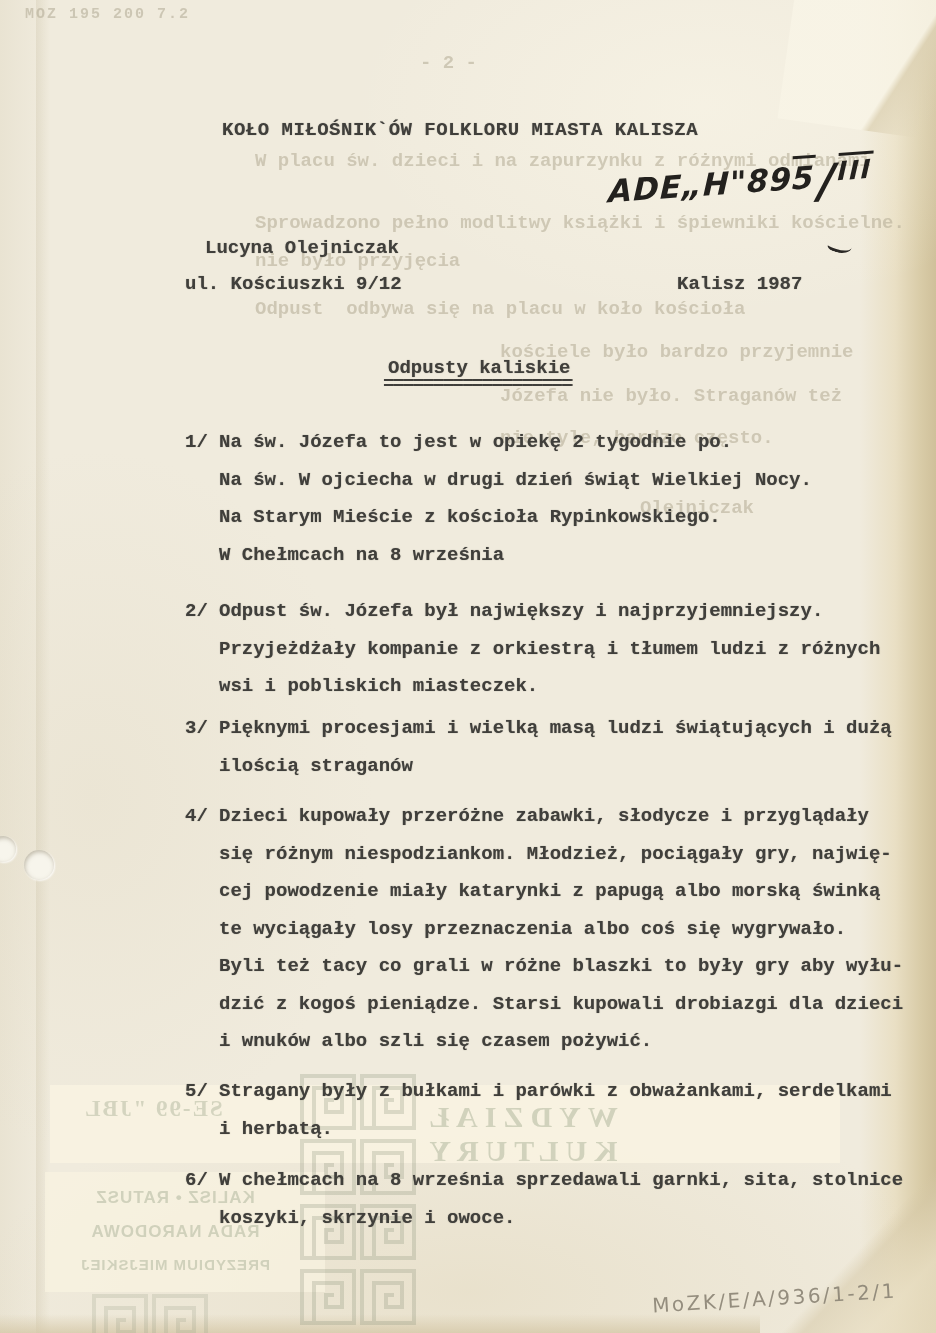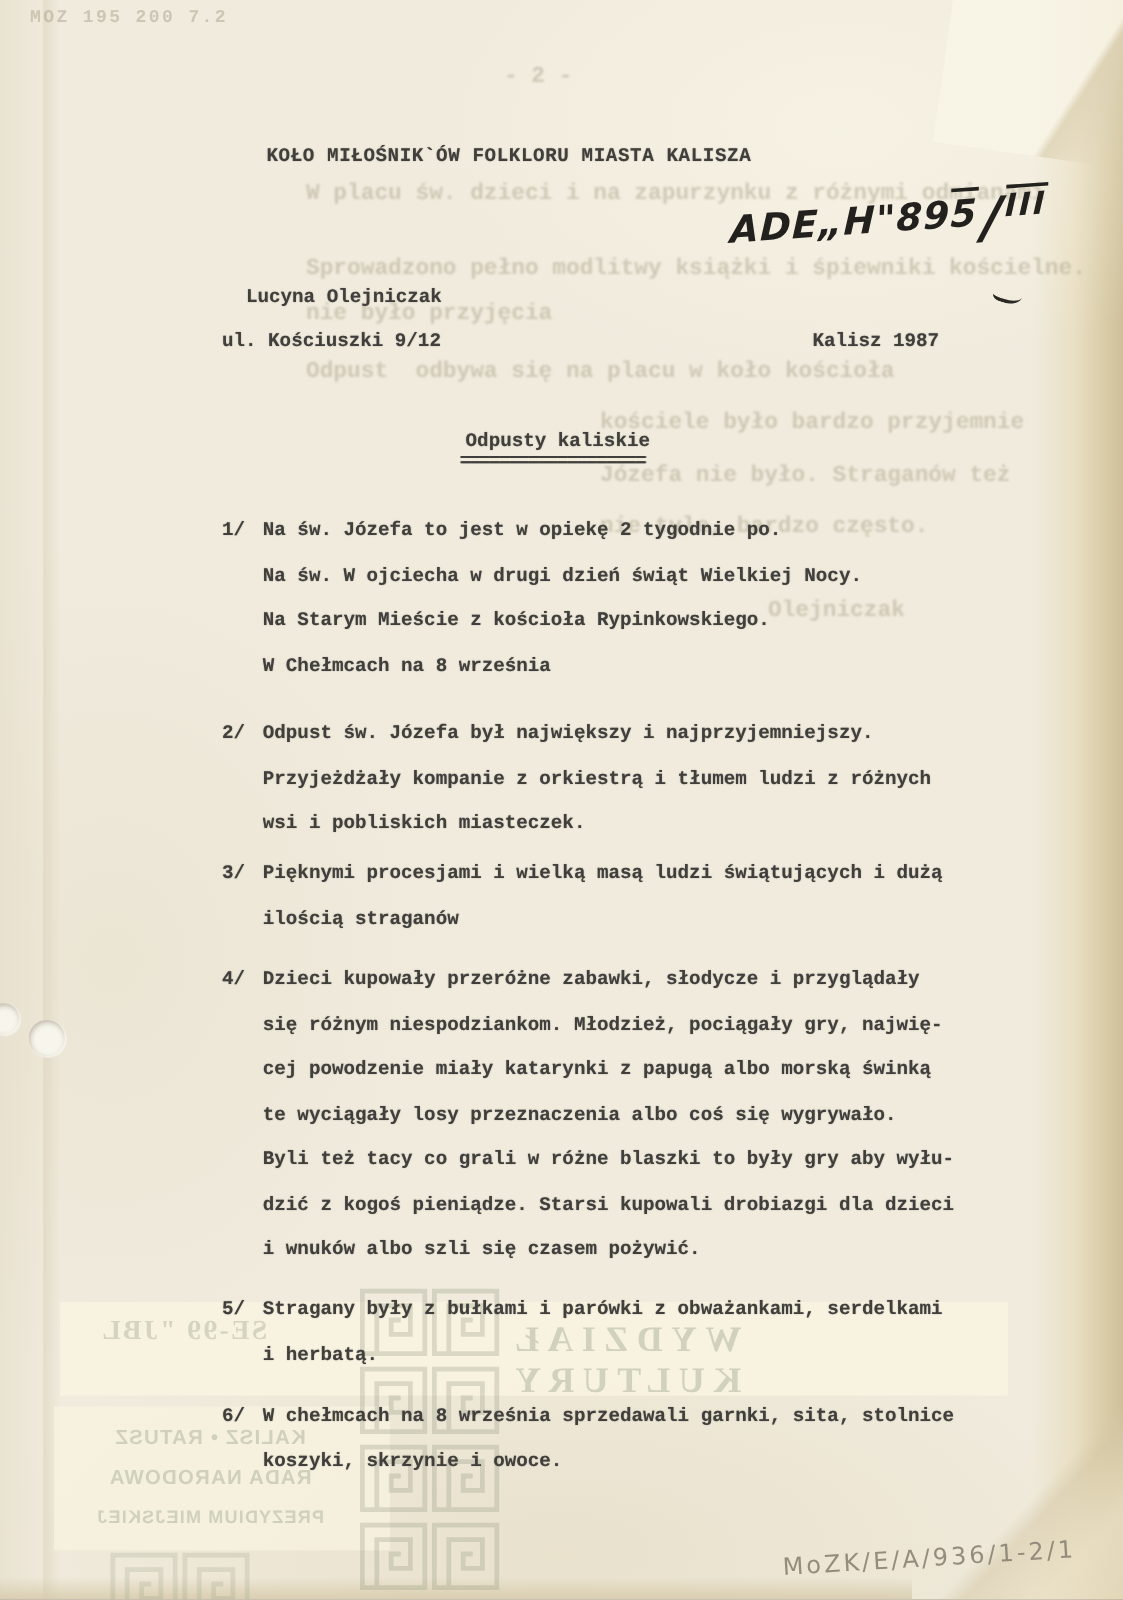--- a/index.html
+++ b/index.html
@@ -18,21 +18,21 @@
   .corner-tr{left:790px;top:-60px;width:300px;height:200px;background:linear-gradient(115deg, rgba(248,244,230,.9) 45%, rgba(222,211,182,.8) 47%, rgba(240,234,218,.0) 60%);transform:rotate(8deg);}
   .fold-br{left:640px;top:1130px;width:420px;height:320px;background:linear-gradient(135deg, rgba(240,234,218,0) 46%, rgba(214,201,168,.55) 49%, rgba(233,223,196,.8) 58%, rgba(222,209,176,.9) 100%);transform:rotate(-2deg);}
   .bottom-strip{left:0;top:1314px;width:760px;height:19px;background:linear-gradient(180deg, rgba(226,216,190,0), rgba(213,200,168,.8));}
   .left-crease{left:36px;top:0;width:14px;height:1333px;background:linear-gradient(90deg, rgba(205,196,170,.35), rgba(205,196,170,0));}
   .band-light{left:50px;top:1085px;width:790px;height:78px;background:rgba(250,244,226,.8);}
   .band-light2{left:45px;top:1172px;width:280px;height:120px;background:rgba(249,243,225,.7);}
   .hole{border-radius:50%;background:#f7f5ec;box-shadow:inset 1px 2px 4px rgba(140,130,105,.5), 1px 1px 2px rgba(255,255,255,.8);}
   .hole1{left:-10px;top:836px;width:26px;height:26px;}
   .hole2{left:24px;top:850px;width:30px;height:30px;}
   
-  .typed{color:#403f3b;font-size:16px;line-height:37.5px;font-weight:bold;letter-spacing:0;text-shadow:0 0 1px rgba(62,60,55,.55);}
+  .typed{color:#403f3b;font-size:19px;line-height:37.5px;font-weight:bold;letter-spacing:0;text-shadow:0 0 1px rgba(62,60,55,.55);}
   .hdr{left:222px;top:112px;letter-spacing:.5px;}
   .author{left:185px;top:230px;margin-left:20px;}
   .addr{left:185px;top:266px;}
   .pdate{left:677px;top:266px;}
   .title{left:388px;top:350px;}
   .title-ul{left:383px;top:366px;letter-spacing:-1.5px;text-shadow:1px 0 0 rgba(62,60,55,.8);}
   .item-num{width:40px;}
   .item-text{white-space:pre-line;width:740px;}
   .i1n{left:185px;top:424px;} .i1t{left:219px;top:424px;}
   .i2n{left:185px;top:593px;} .i2t{left:219px;top:593px;}

